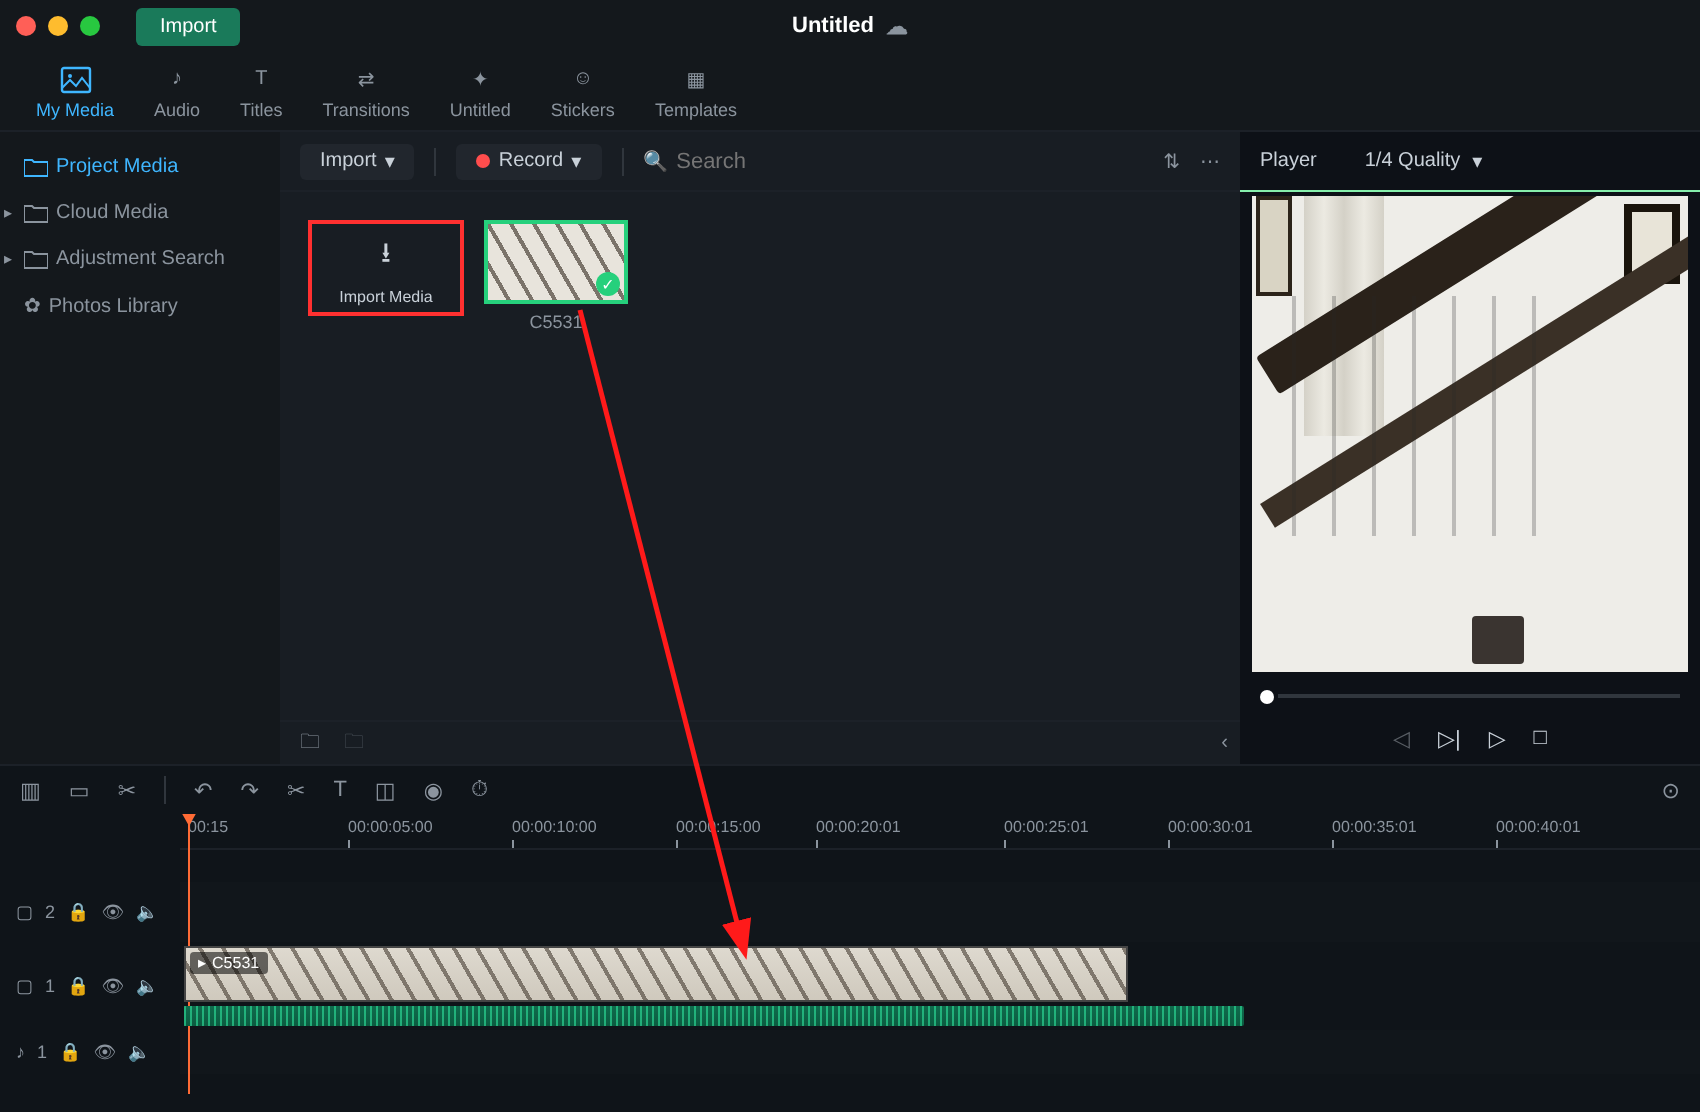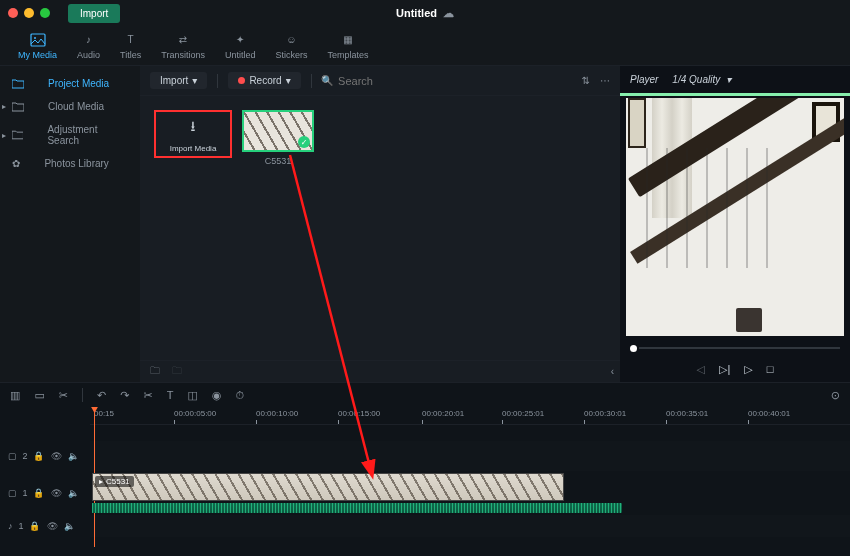--- a/index.html
+++ b/index.html
@@ -11,21 +11,21 @@
   .import-btn { margin-left:18px; background:#1a7a5a; color:#fff; padding:4px 12px; border-radius:3px; font-size:10px; border:none; }
   .title-center { position:absolute; left:50%; transform:translateX(-50%); color:#fff; font-weight:700; font-size:11px; display:flex; align-items:center; gap:6px;}
   .cloud-ic { color:#8b949e; }
   .tabs { height:40px; background:#14181c; display:flex; align-items:center; padding:0 8px; border-bottom:1px solid #1c2128;}
   .tab { display:flex; flex-direction:column; align-items:center; gap:2px; padding:0 10px; color:#8b949e; cursor:pointer; }
   .tab.active { color:#3fb6ff; }
   .tab-ic { width:16px; height:16px; display:flex; align-items:center; justify-content:center; }
   .tab-lbl { font-size:9px; }
   .main { display:flex; height:316px; }
   .sidebar { width:140px; background:#14181c; padding:6px 0;}
-  .side-item { display:flex; align-items:center; gap:24px; padding:6px 12px; color:#8b949e; cursor:pointer; position:relative;}
+  .side-item { display:flex; align-items:center; gap:4px; padding:6px 12px; color:#8b949e; cursor:pointer; position:relative;}
   .side-item.active { color:#3fb6ff; }
   .side-item .dd { position:absolute; left:2px; font-size:8px; }
   .folder-ic { width:12px; height:10px; }
   .center { flex:1; background:#181d23; display:flex; flex-direction:column;}
   .center-top { height:30px; display:flex; align-items:center; padding:0 10px; gap:10px; border-bottom:1px solid #1c2128;}
   .dd-btn { background:#21262d; color:#c9d1d9; padding:3px 10px; border-radius:3px; font-size:10px; border:none; display:flex; align-items:center; gap:4px;}
   .rec-btn { display:flex; align-items:center; gap:4px; }
   .rec-dot{width:7px;height:7px;border-radius:50%;background:#ff4d4d;}
   .search { display:flex; align-items:center; gap:4px; color:#8b949e; flex:1;}
   .search input { background:transparent; border:none; color:#c9d1d9; font-size:11px; outline:none; flex:1;}
@@ -34,21 +34,21 @@
   .import-card { width:78px; height:48px; border:1px dashed #30363d; border:2px solid #ff3030; display:flex; flex-direction:column; align-items:center; justify-content:center; gap:4px; color:#c9d1d9; }
   .import-card .ic { font-size:14px;}
   .clip-card { display:flex; flex-direction:column; gap:4px;}
   .clip-thumb { width:72px; height:42px; border:2px solid #26d07c; position:relative; background:linear-gradient(130deg,#e8e4dc 0%,#e8e4dc 100%); overflow:hidden;}
   .clip-thumb .diag { position:absolute; inset:0; background:repeating-linear-gradient(60deg,transparent 0 8px,rgba(50,40,30,.6) 8px 10px);}
   .clip-thumb .chk { position:absolute; right:2px; bottom:2px; width:12px; height:12px; background:#26d07c; border-radius:50%; display:flex; align-items:center; justify-content:center; color:#fff; font-size:8px;}
   .clip-name { color:#8b949e; font-size:9px; text-align:center;}
   .center-bottom { height:22px; display:flex; align-items:center; padding:0 10px; gap:12px; color:#8b949e; border-top:1px solid #1c2128; position:relative;}
   .collapse { position:absolute; right:6px; }
   .preview { width:230px; background:#0d1117; display:flex; flex-direction:column;}
-  .preview-top { height:30px; display:flex; align-items:center; padding:0 10px; gap:14px; color:#c9d1d9; font-size:10px; border-bottom:3px solid #86efac;font-style:italic;}
+  .preview-top { height:30px; display:flex; align-items:center; padding:0 10px; gap:24px; color:#c9d1d9; font-size:10px; border-bottom:1px solid #86efac;}
   .preview-img { flex:1; margin:2px 6px 4px 6px; background:#eeede8; position:relative; overflow:hidden;}
   .stair { position:absolute; right:-30px; top:10px; width:260px; height:22px; background:#2a221a; transform:rotate(-32deg); border-radius:2px;}
   .stair2 { position:absolute; right:-30px; top:84px; width:260px; height:14px; background:#3a3026; transform:rotate(-32deg);}
   .railings{position:absolute; left:10px; top:50px; width:210px; height:180px;}
   .rail{position:absolute; width:2px; height:120px; background:rgba(40,40,40,.25);}
   .cam{position:absolute; left:110px; bottom:4px; width:26px; height:24px; background:#3a3430; border-radius:2px;}
   .frame1{position:absolute; left:2px; top:0; width:18px; height:50px; border:2px solid #2c241a; background:#d9d4c4;}
   .frame2{position:absolute; right:4px; top:4px; width:28px; height:40px; border:4px solid #1a140c; background:#e8e4d8;}
   .curtain{position:absolute; left:26px; top:0; width:40px; height:120px; background:linear-gradient(90deg,#d4d1c7,#eceae2,#d4d1c7,#eceae2,#d4d1c7);}
   .progress-row{height:16px; display:flex; align-items:center; padding:0 10px;}
@@ -257,21 +257,21 @@
     <div class="spacer"></div>
     <span>⊙</span>
   </div>
 
   <div class="tracks-wrap">
     <div class="ruler">
       <span class="tick" style="left:4px">00:15</span>
       <span class="tick" style="left:84px">00:00:05:00</span>
       <span class="tick" style="left:166px">00:00:10:00</span>
       <span class="tick" style="left:248px">00:00:15:00</span>
-      <span class="tick" style="left:332px">00:00:20:01</span>
+      <span class="tick" style="left:318px">00:00:20:01</span>
       <span class="tick" style="left:412px">00:00:25:01</span>
       <span class="tick" style="left:494px">00:00:30:01</span>
       <span class="tick" style="left:576px">00:00:35:01</span>
       <span class="tick" style="left:658px">00:00:40:01</span>
       <div class="playhead"></div>
     </div>
 
     <div style="height:16px"></div>
 
     <div class="track">

